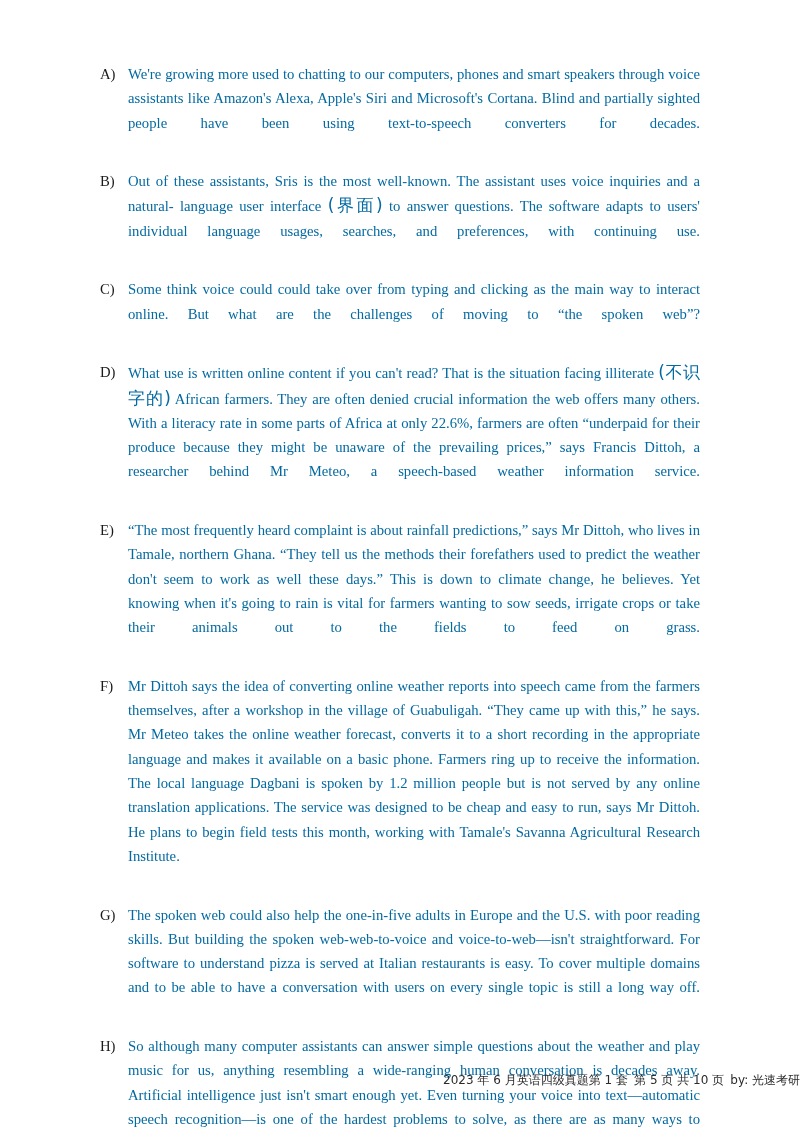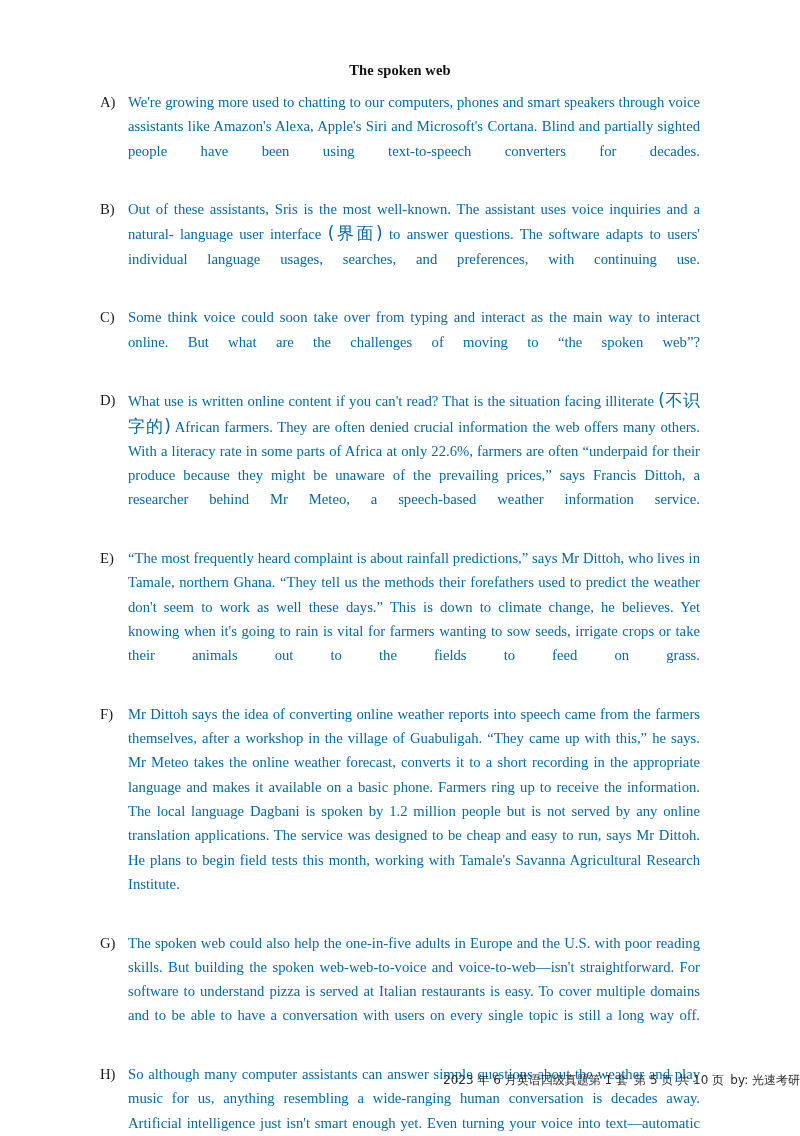--- a/index.html
+++ b/index.html
@@ -84,35 +84,34 @@
     font-size: 12px;
   }
 </style>
 </head>
 <body>
 
 <div class="page">
 
   <div class="content">
 
-    <h1 class="doc-title">The spoken web</h1>
 
     <div class="para">
       <span class="para-label">A)</span>
       <span class="para-body">We're growing more used to chatting to our computers, phones and smart speakers through voice assistants like Amazon's Alexa, Apple's Siri and Microsoft's Cortana. Blind and partially sighted people have been using text-to-speech converters for decades.</span>
     </div>
 
     <div class="para">
       <span class="para-label">B)</span>
       <span class="para-body"><span>Out of these assistants, Sris is the most well-known. The assistant uses voice inquiries and a natural- language user </span><span class="ital">interface</span><span> </span><span class="cn">(界面)</span><span> to answer questions. The software adapts to users' individual language usages, searches, and preferences, with continuing use.</span></span>
     </div>
 
     <div class="para">
       <span class="para-label">C)</span>
-      <span class="para-body">Some think voice could soon take over from typing and interact as the main way to interact online. But what are the challenges of moving to “the spoken web”?</span>
+      <span class="para-body">Some think voice could could take over from typing and clicking as the main way to interact online. But what are the challenges of moving to “the spoken web”?</span>
     </div>
 
     <div class="para">
       <span class="para-label">D)</span>
       <span class="para-body"><span>What use is written online content if you can't read? That is the situation facing </span><span class="ital">illiterate</span><span> </span><span class="cn">(不识字的)</span><span> African farmers. They are often denied crucial information the web offers many others. With a literacy rate in some parts of Africa at only 22.6%, farmers are often “underpaid for their produce because they might be unaware of the prevailing prices,” says Francis Dittoh, a researcher behind Mr Meteo, a speech-based weather information service.</span></span>
     </div>
 
     <div class="para">
       <span class="para-label">E)</span>
       <span class="para-body">“The most frequently heard complaint is about rainfall predictions,” says Mr Dittoh, who lives in Tamale, northern Ghana. “They tell us the methods their forefathers used to predict the weather don't seem to work as well these days.” This is down to climate change, he believes. Yet knowing when it's going to rain is vital for farmers wanting to sow seeds, irrigate crops or take their animals out to the fields to feed on grass.</span>

